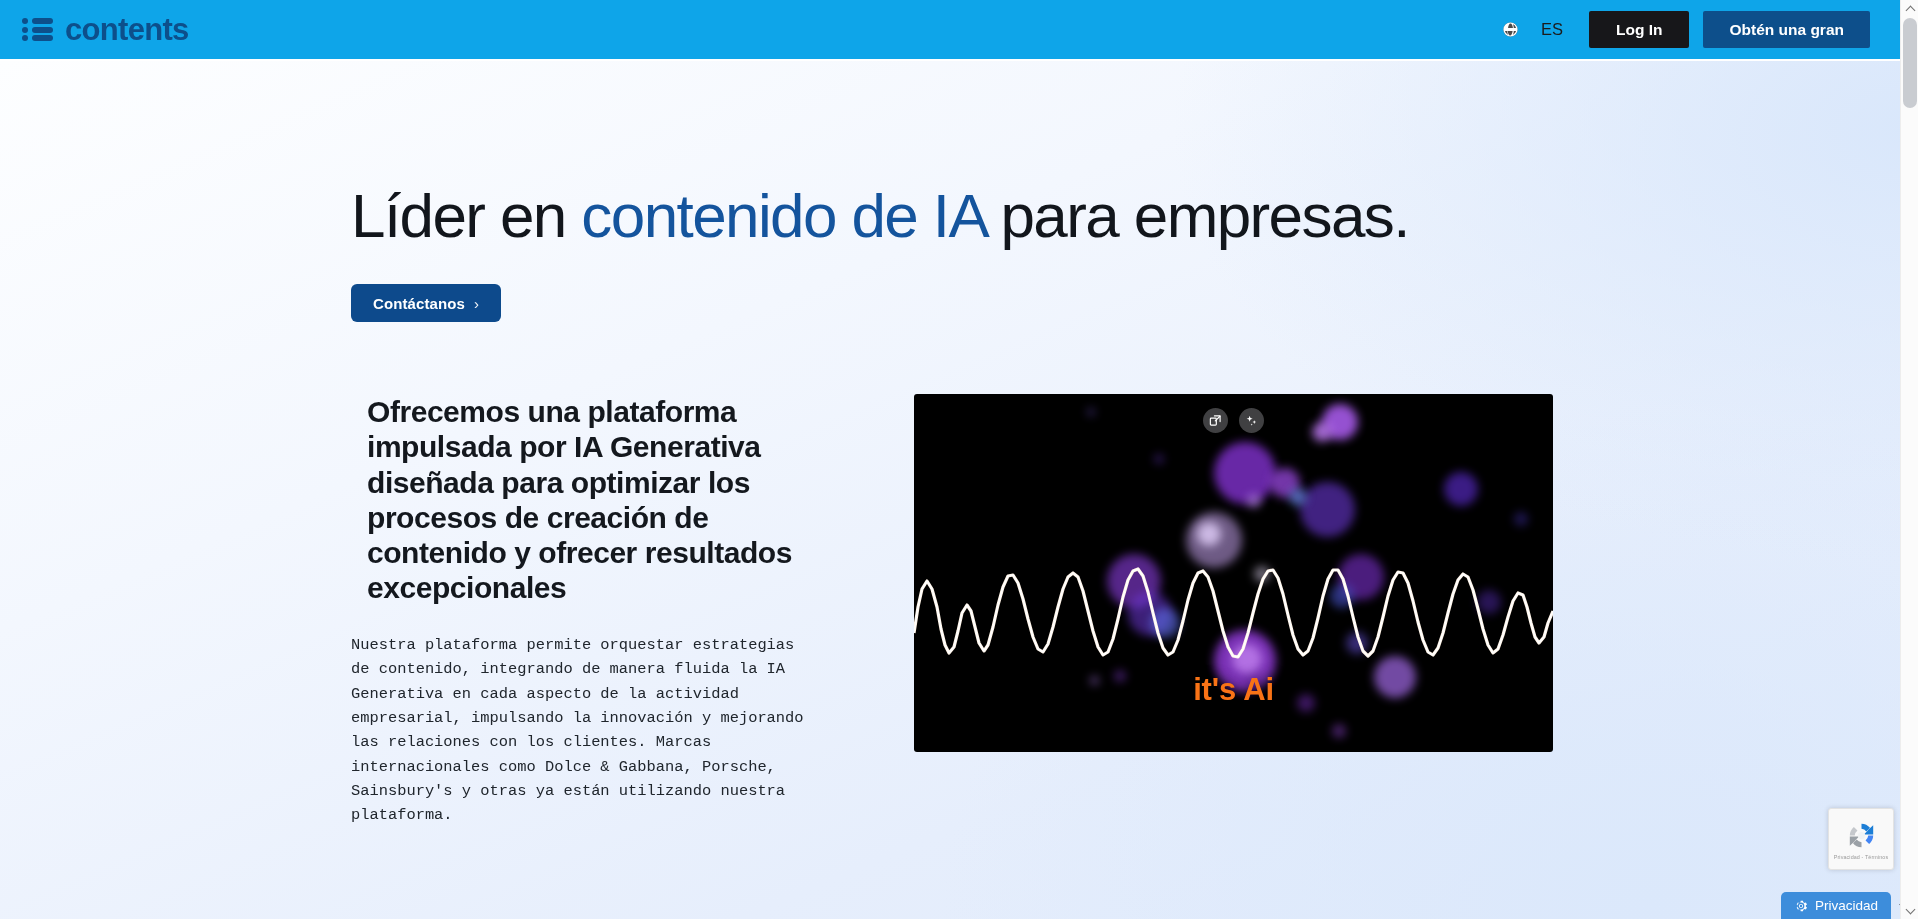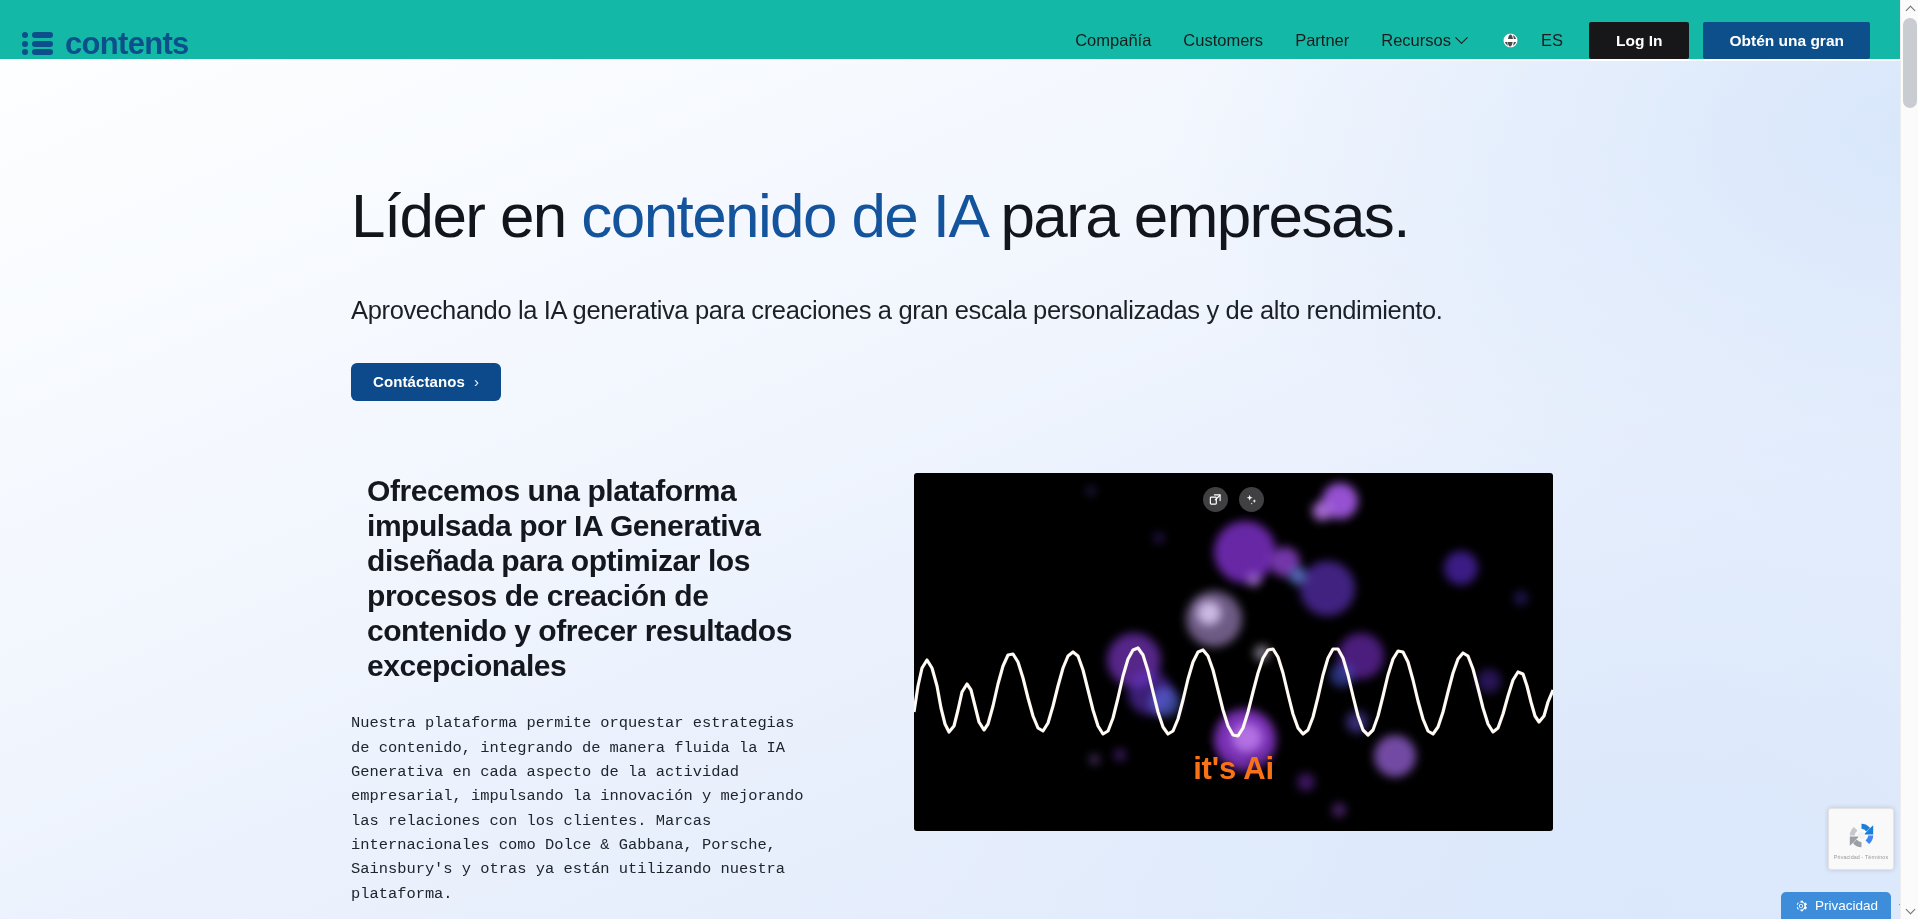--- a/index.html
+++ b/index.html
@@ -19,23 +19,23 @@
     height: 919px;
     overflow: hidden;
   }
 
   
   .site-header {
     position: absolute;
     top: 0; left: 0;
     width: 1900px;
     height: 59px;
-    background: #14b8a6;
-    display: flex;
-    align-items: flex-end;
+    background: #0ea5e9;
+    display: flex;
+    align-items: center;
     z-index: 40;
   }
 
   .brand {
     display: flex;
     align-items: center;
     gap: 11px;
     margin-left: 22px;
     text-decoration: none;
     cursor: pointer;
@@ -434,35 +434,20 @@
         <span class="row">
             <span class="dot"></span>
             <span class="bar"></span>
           </span>
       </span>
       <span class="brand-word">contents</span>
     </a>
 
     <div class="header-right">
 
-      <nav class="nav-links">
-        <a class="nav-link" href="#">
-          <span>Compañía</span>
-        </a>
-        <a class="nav-link" href="#">
-          <span>Customers</span>
-        </a>
-        <a class="nav-link" href="#">
-          <span>Partner</span>
-        </a>
-        <a class="nav-link" href="#">
-          <span>Recursos</span>
-          <span class="chev"></span>
-        </a>
-      </nav>
 
       <div class="lang-switch">
         <svg class="globe-ic" viewBox="0 0 24 24">
           <circle cx="12" cy="12" r="10" fill="#4a4a4a"></circle>
           <path d="M12 2a10 10 0 000 20 10 10 0 000-20zm0 1.6c1.6 0 3.1 2.6 3.5 6.4h-7C8.9 6.2 10.4 3.6 12 3.6zM4.1 10h3.3c.1-2.3.6-4.3 1.4-5.6A8.5 8.5 0 004.1 10zm0 4h3.3c.1 2.3.6 4.3 1.4 5.6A8.5 8.5 0 014.1 14zm4.9 0h6c-.4 3.8-1.9 6.4-3.5 6.4-1.6 0-3.1-2.6-3.5-6.4zm7.6 0h3.3a8.5 8.5 0 01-4.7 5.6c.8-1.3 1.3-3.3 1.4-5.6zm0-4c-.1-2.3-.6-4.3-1.4-5.6A8.5 8.5 0 0119.9 10h-3.3z" fill="#ffffff"></path>
         </svg>
         <span>ES</span>
       </div>
 
       <button class="btn btn-login">Log In</button>
@@ -470,21 +455,20 @@
     </div>
   </header>
 
   <main class="page-body">
     <div class="container">
 
       <h1 class="hero-title">
         <span>Líder en </span><span class="accent">contenido de IA</span><span> para empresas.</span>
       </h1>
 
-      <p class="hero-sub">Aprovechando la IA generativa para creaciones a gran escala personalizadas y de alto rendimiento.</p>
 
       <button class="btn btn-contact">
         <span>Contáctanos</span>
         <span class="arrow">›</span>
       </button>
 
       <section class="split">
 
         <div class="split-left">
           <h2 class="split-heading">Ofrecemos una plataforma impulsada por IA Generativa diseñada para optimizar los procesos de creación de contenido y ofrecer resultados excepcionales</h2>

